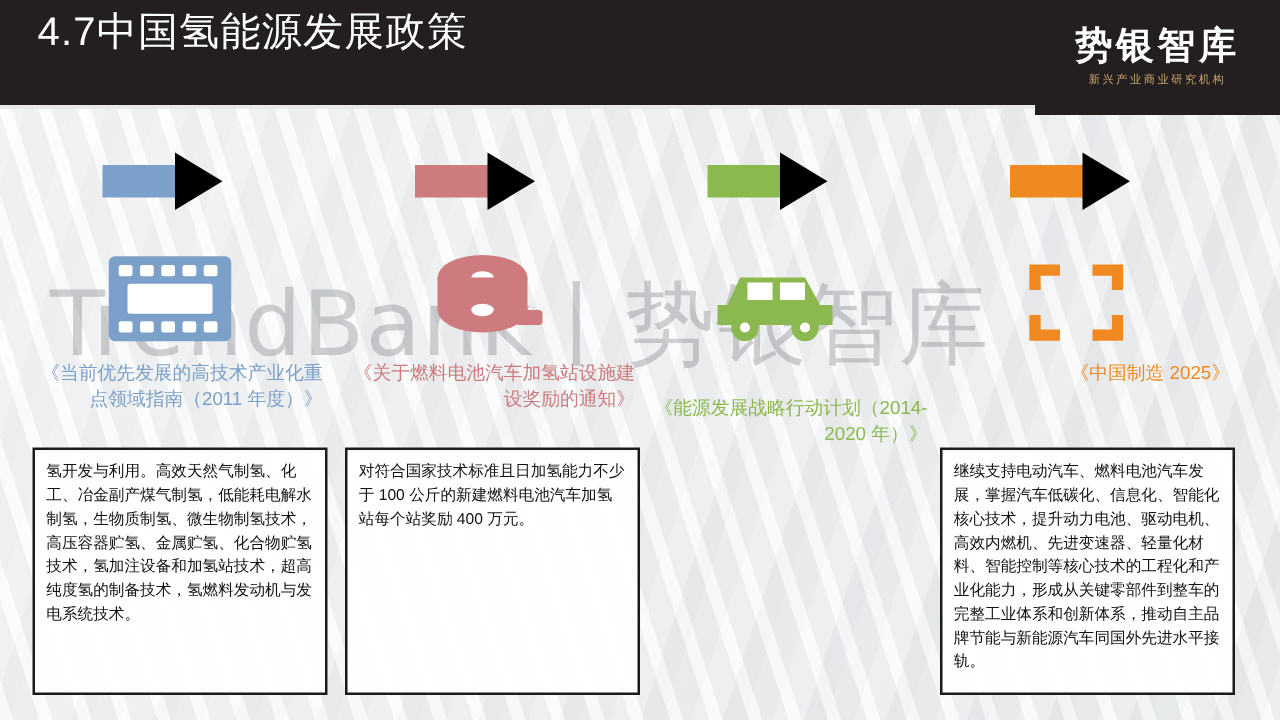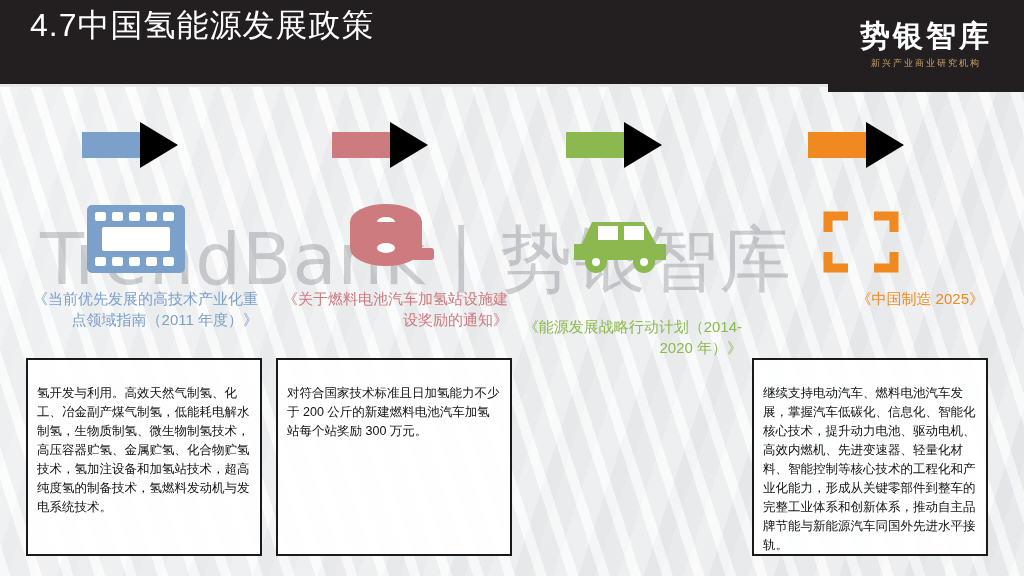--- a/index.html
+++ b/index.html
@@ -142,21 +142,21 @@
     line-height: 21px;
     text-align: right;
     height: 70px;
     padding: 0 4px;
   }
 
   .desc-box {
     border: 2px solid #1a1a1a;
     background: rgba(255,255,255,0.93);
     height: 198px;
-    padding: 24px 9px;
+    padding: 8px 9px;
     font-size: 12.5px;
     line-height: 19px;
     color: #111111;
     box-sizing: border-box;
     overflow: hidden;
   }
   .desc-box.center-text { text-align: left; }
 
   
   .c1 { color: #7ba0c9; }
@@ -235,21 +235,21 @@
           <ellipse cx="46" cy="26" rx="36" ry="18" fill="#cd7b7e"></ellipse>
           <ellipse cx="46" cy="26" rx="9" ry="5" fill="#ffffff"></ellipse>
           <rect x="10" y="26" width="72" height="26" fill="#cd7b7e"></rect>
           <ellipse cx="46" cy="52" rx="36" ry="18" fill="#cd7b7e"></ellipse>
           <ellipse cx="46" cy="52" rx="9" ry="5" fill="#ffffff"></ellipse>
           <rect x="72" y="52" width="22" height="12" rx="3" fill="#cd7b7e"></rect>
         </g>
       </svg>
     </div>
     <div class="col-title c2">《关于燃料电池汽车加氢站设施建设奖励的通知》</div>
-    <div class="desc-box">对符合国家技术标准且日加氢能力不少于 200 公斤的新建燃料电池汽车加氢站每个站奖励 300 万元。</div>
+    <div class="desc-box">对符合国家技术标准且日加氢能力不少于 100 公斤的新建燃料电池汽车加氢站每个站奖励 400 万元。</div>
   </div>
 
   <div class="col col-3">
     <div class="arrow-wrap">
       <div class="arrow">
         <div class="shaft bg3"></div>
         <div class="head bd3"></div>
       </div>
     </div>
     <div class="icon-wrap">

